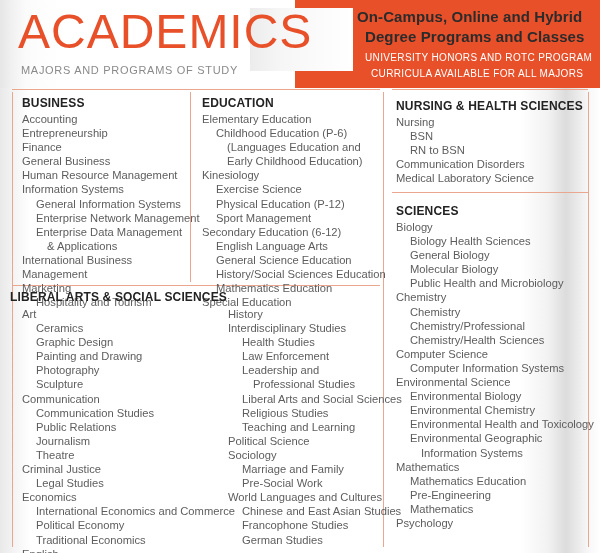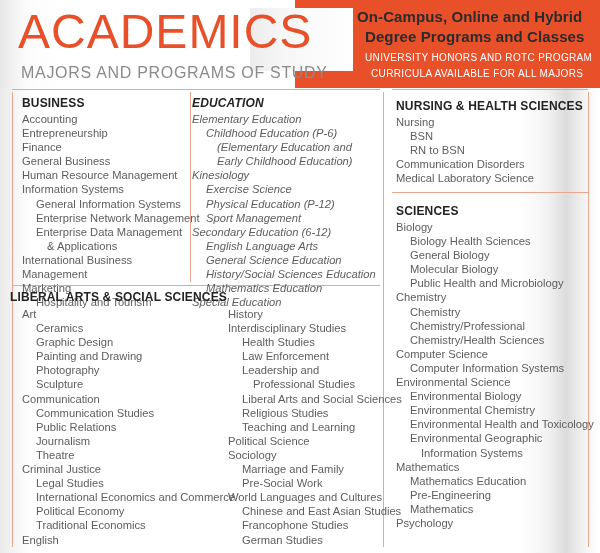--- a/index.html
+++ b/index.html
@@ -50,21 +50,21 @@
     font-size: 48px;
     letter-spacing: 1px;
     color: #e8502a;
     font-weight: 400;
     line-height: 52px;
     white-space: nowrap;
   }
   #academics-sub {
     position: absolute;
     left: 21px; top: 64px;
-    font-size: 16px;
+    font-size: 11px;
     letter-spacing: 0.7px;
     color: #8a8a8a;
     white-space: nowrap;
   }
   .hdr-line-1, .hdr-line-2 {
     position: absolute;
     color: #2b2b2b;
     font-size: 15px;
     font-weight: 600;
     white-space: nowrap;
@@ -173,26 +173,26 @@
         <li class="sub">Enterprise Network Management</li>
         <li class="sub">Enterprise Data Management</li>
         <li class="sub2">&amp; Applications</li>
         <li class="major">International Business</li>
         <li class="major">Management</li>
         <li class="major">Marketing</li>
         <li class="sub">Hospitality and Tourism</li>
       </ul>
   </div>
 
-  <div class="col" style="left:192px; top:96px; width:182px;font-style:italic;">
+  <div class="col" style="left:202px; top:96px; width:182px;">
     <div class="cat-title">EDUCATION</div>
     <ul class="prog">
         <li class="major">Elementary Education</li>
         <li class="sub">Childhood Education (P-6)</li>
-        <li class="sub2">(Elementary Education and</li>
+        <li class="sub2">(Languages Education and</li>
         <li class="sub2">Early Childhood Education)</li>
         <li class="major">Kinesiology</li>
         <li class="sub">Exercise Science</li>
         <li class="sub">Physical Education (P-12)</li>
         <li class="sub">Sport Management</li>
         <li class="major">Secondary Education (6-12)</li>
         <li class="sub">English Language Arts</li>
         <li class="sub">General Science Education</li>
         <li class="sub">History/Social Sciences Education</li>
         <li class="sub">Mathematics Education</li>
@@ -250,20 +250,21 @@
         <li class="sub">Painting and Drawing</li>
         <li class="sub">Photography</li>
         <li class="sub">Sculpture</li>
         <li class="major">Communication</li>
         <li class="sub">Communication Studies</li>
         <li class="sub">Public Relations</li>
         <li class="sub">Journalism</li>
         <li class="sub">Theatre</li>
         <li class="major">Criminal Justice</li>
         <li class="sub">Legal Studies</li>
+        <li class="major">Economics</li>
         <li class="sub">International Economics and Commerce</li>
         <li class="sub">Political Economy</li>
         <li class="sub">Traditional Economics</li>
         <li class="major">English</li>
       </ul>
   </div>
   <div class="col" style="left:228px; top:307px; width:156px;">
     <ul class="prog">
         <li class="major">History</li>
         <li class="major">Interdisciplinary Studies</li>

